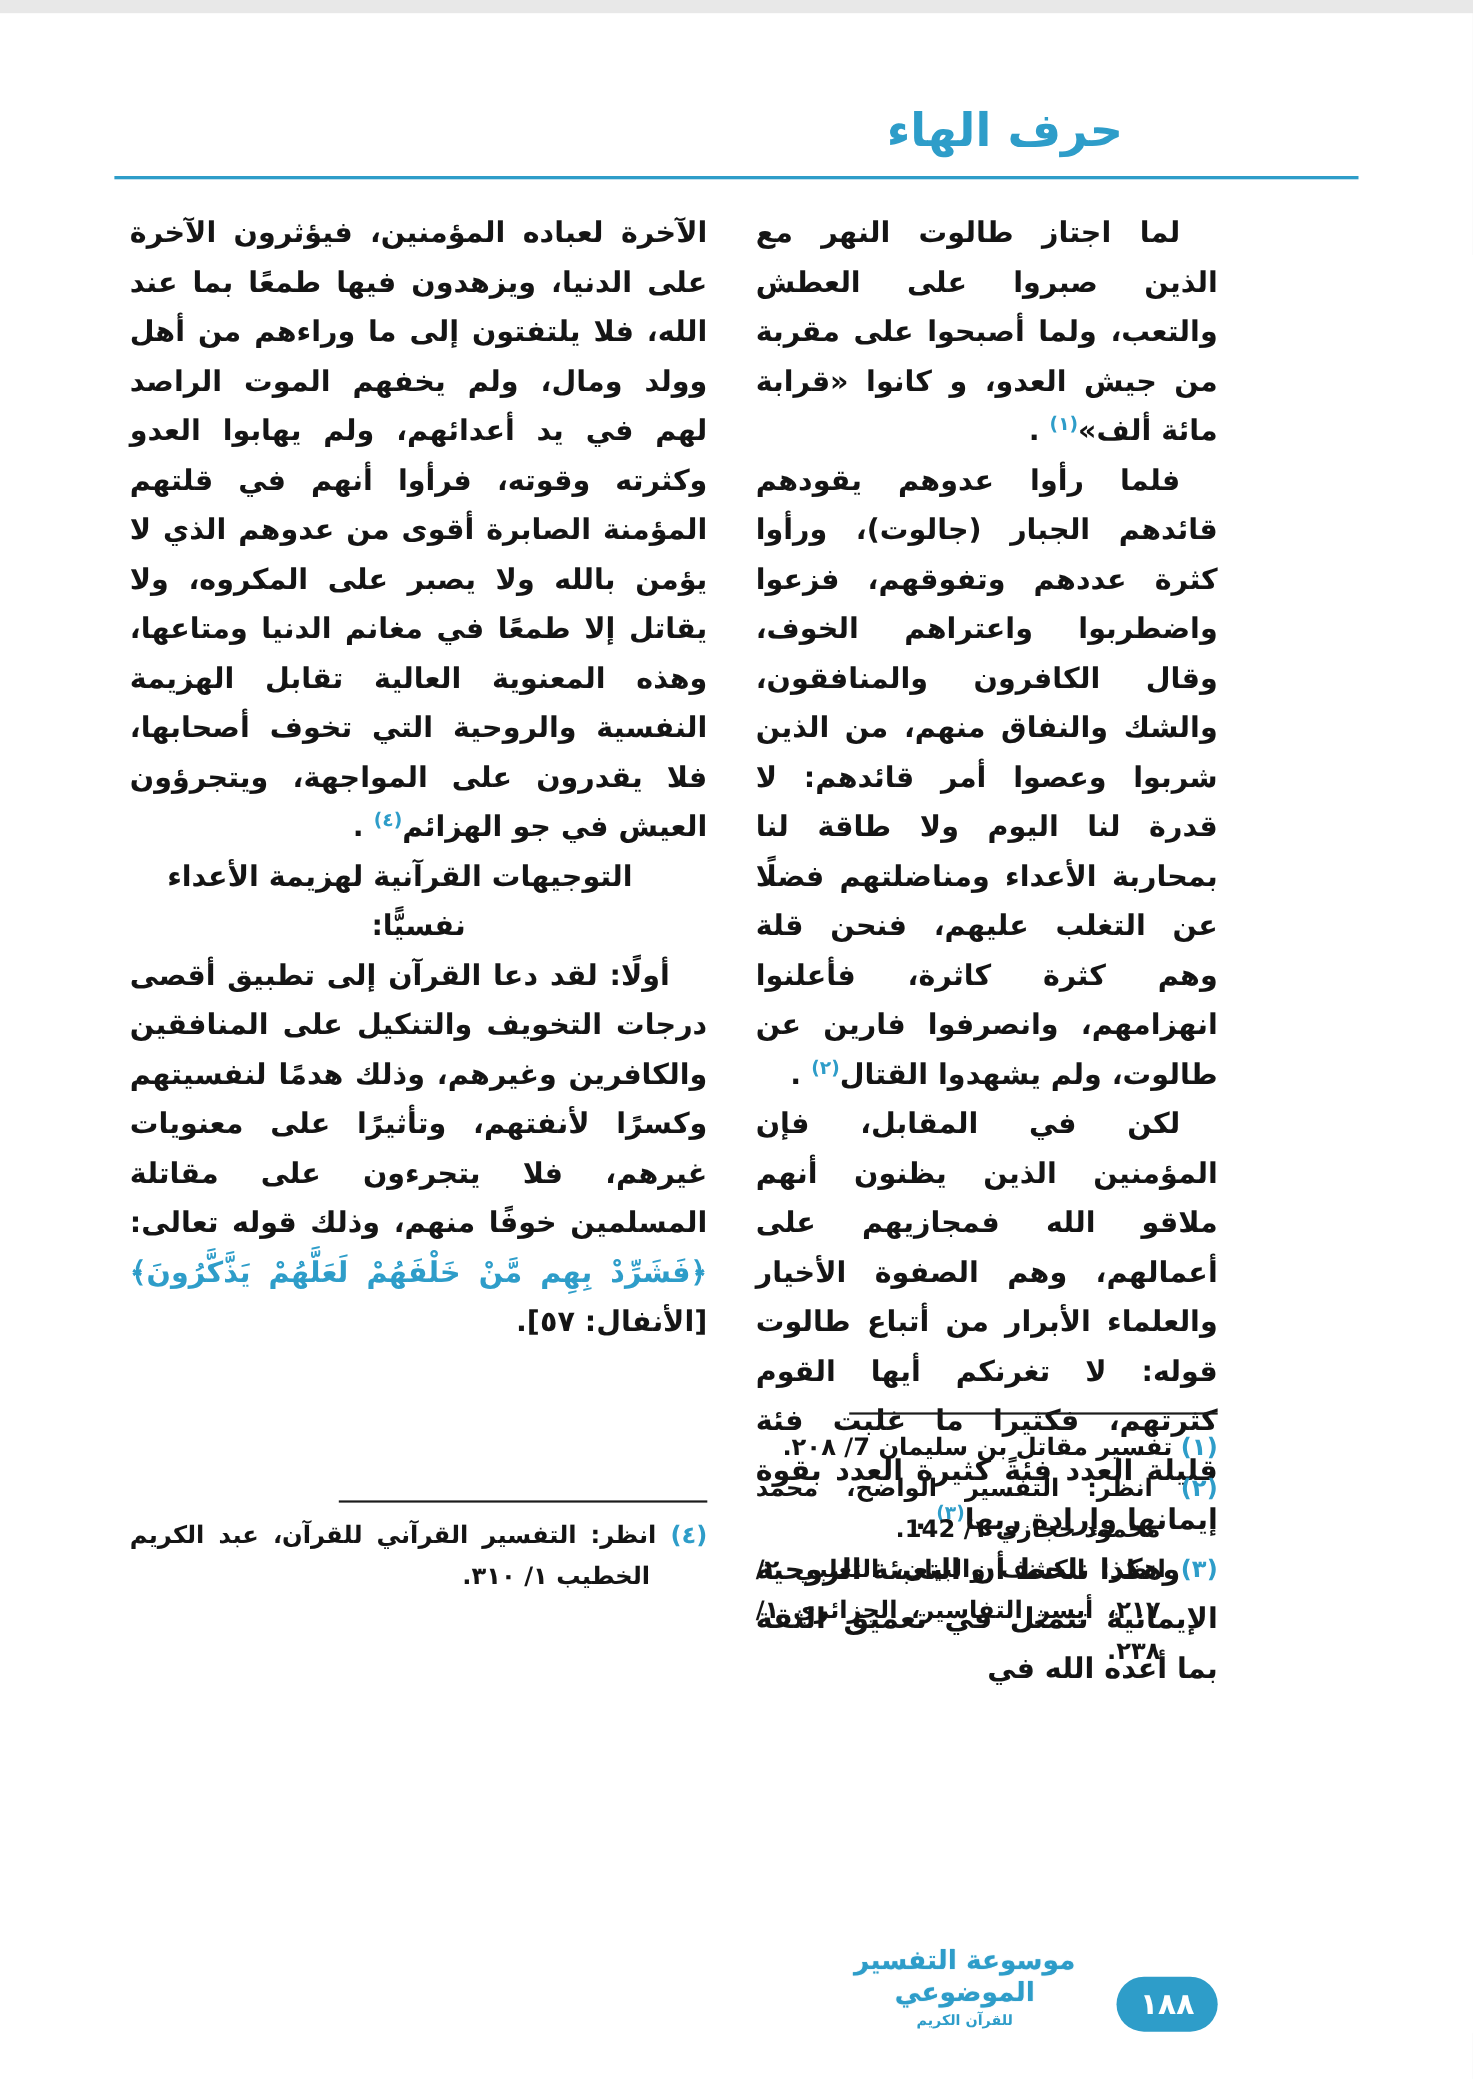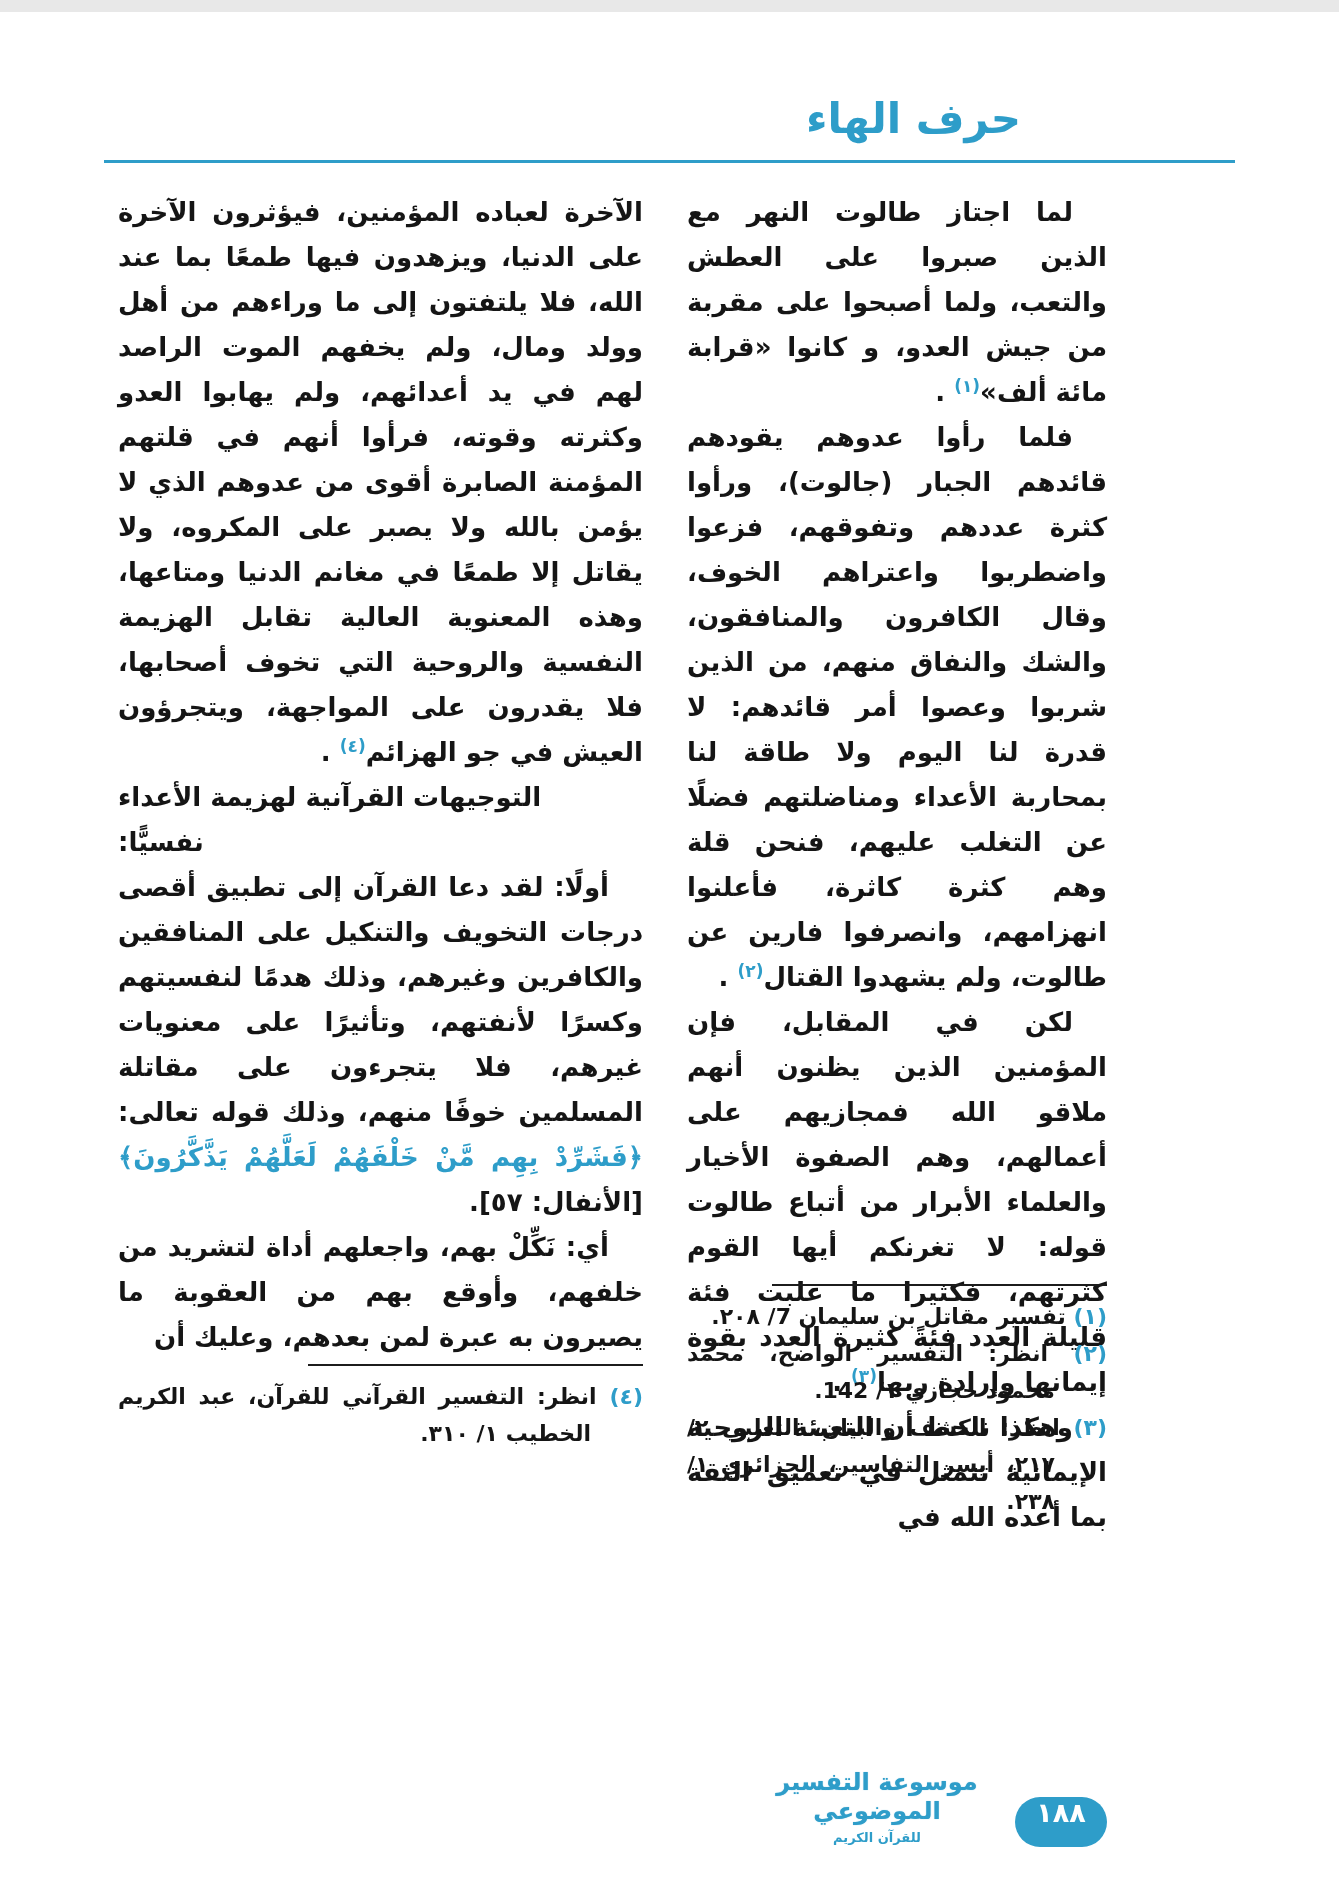--- a/index.html
+++ b/index.html
@@ -33,21 +33,21 @@
   .col-left  { right: 696px; width: 525px; }
   p.para {
     margin: 0;
     font-size: 26px;
     line-height: 45px;
     font-weight: 700;
     text-align: justify;
     color: var(--ink);
   }
   p.para.indent { text-indent: 34px; }
-  p.para.heading { text-align: left; }
+  p.para.heading { text-align: center; }
   sup.ref {
     color: var(--accent);
     font-size: 17px;
     font-weight: 700;
     vertical-align: 9px;
     line-height: 0;
   }
   .quran {
     color: var(--accent);
     font-weight: 700;
@@ -91,41 +91,40 @@
   }
   .page-badge {
     position: absolute;
     top: 1785px; right: 232px;
     width: 92px; height: 50px;
     background: var(--accent);
     border-radius: 26px;
     color: #ffffff;
     font-size: 27px;
     font-weight: 700;
-    display: flex; align-items: flex-start; justify-content: center;
+    display: flex; align-items: center; justify-content: center;
   }
 </style>
 </head>
 <body>
 
 <div class="page">
   <div class="header-title">حرف الهاء</div>
   <div class="header-rule"></div>
 
   <div class="col-body col-right" id="col-right">
       <p class="para indent"><span>لما اجتاز طالوت النهر مع الذين صبروا على العطش والتعب، ولما أصبحوا على مقربة من جيش العدو، و كانوا «قرابة مائة ألف»</span><sup class="ref">(١)</sup><span> .</span></p>
       <p class="para indent"><span>فلما رأوا عدوهم يقودهم قائدهم الجبار (جالوت)، ورأوا كثرة عددهم وتفوقهم، فزعوا واضطربوا واعتراهم الخوف، وقال الكافرون والمنافقون، والشك والنفاق منهم، من الذين شربوا وعصوا أمر قائدهم: لا قدرة لنا اليوم ولا طاقة لنا بمحاربة الأعداء ومناضلتهم فضلًا عن التغلب عليهم، فنحن قلة وهم كثرة كاثرة، فأعلنوا انهزامهم، وانصرفوا فارين عن طالوت، ولم يشهدوا القتال</span><sup class="ref">(٢)</sup><span> .</span></p>
       <p class="para indent"><span>لكن في المقابل، فإن المؤمنين الذين يظنون أنهم ملاقو الله فمجازيهم على أعمالهم، وهم الصفوة الأخيار والعلماء الأبرار من أتباع طالوت قوله: لا تغرنكم أيها القوم كثرتهم، فكثيرا ما غلبت فئة قليلة العدد فئةً كثيرة العدد بقوة إيمانها وإرادة ربها</span><sup class="ref">(٣)</sup><span> .</span></p>
       <p class="para indent"><span>وهكذا نلحظ أن التعبئة الروحية الإيمانية تتمثل في تعميق الثقة بما أعده الله في</span></p>
     </div>
   <div class="col-body col-left" id="col-left">
       <p class="para"><span>الآخرة لعباده المؤمنين، فيؤثرون الآخرة على الدنيا، ويزهدون فيها طمعًا بما عند الله، فلا يلتفتون إلى ما وراءهم من أهل وولد ومال، ولم يخفهم الموت الراصد لهم في يد أعدائهم، ولم يهابوا العدو وكثرته وقوته، فرأوا أنهم في قلتهم المؤمنة الصابرة أقوى من عدوهم الذي لا يؤمن بالله ولا يصبر على المكروه، ولا يقاتل إلا طمعًا في مغانم الدنيا ومتاعها، وهذه المعنوية العالية تقابل الهزيمة النفسية والروحية التي تخوف أصحابها، فلا يقدرون على المواجهة، ويتجرؤون العيش في جو الهزائم</span><sup class="ref">(٤)</sup><span> .</span></p>
       <p class="para indent heading"><span>التوجيهات القرآنية لهزيمة الأعداء نفسيًّا:</span></p>
       <p class="para indent"><span>أولًا: لقد دعا القرآن إلى تطبيق أقصى درجات التخويف والتنكيل على المنافقين والكافرين وغيرهم، وذلك هدمًا لنفسيتهم وكسرًا لأنفتهم، وتأثيرًا على معنويات غيرهم، فلا يتجرءون على مقاتلة المسلمين خوفًا منهم، وذلك قوله تعالى: </span><span class="quran">﴿فَشَرِّدْ بِهِم مَّنْ خَلْفَهُمْ لَعَلَّهُمْ يَذَّكَّرُونَ﴾</span><span> [الأنفال: ٥٧].</span></p>
-      <p class="para indent"><span>أي: نَكِّلْ بهم، واجعلهم أداة لتشريد من خلفهم، وأوقع بهم من العقوبة ما يصيرون به عبرة لمن بعدهم، وعليك أن</span></p>
     </div>
 
   <div class="footnotes fns-right" id="fns-right">
       <div class="fn-rule"></div>
       <div class="footnote"><span class="fn-num">(١) </span><span>تفسير مقاتل بن سليمان 7/ ٢٠٨.</span></div>
       <div class="footnote"><span class="fn-num">(٢) </span><span>انظر: التفسير الواضح، محمد محمود حجازي ١/ 142.</span></div>
       <div class="footnote"><span class="fn-num">(٣) </span><span>انظر: الكشف والبيان، الثعلبي ٢/ ٢١٧، أيسر التفاسير، الجزائري ١/ ٢٣٨.</span></div>
     </div>
   <div class="footnotes fns-left" id="fns-left">
       <div class="fn-rule"></div>

